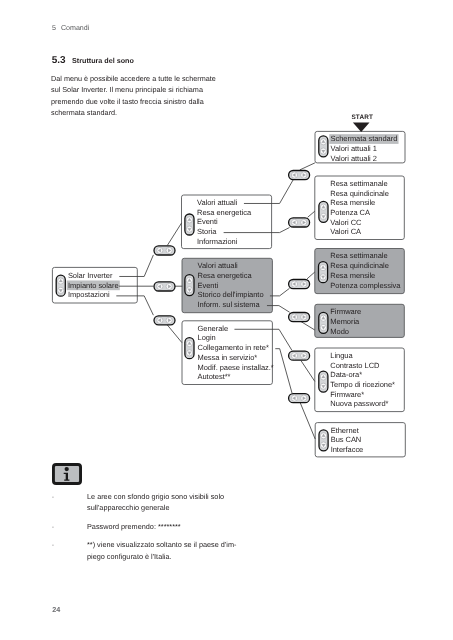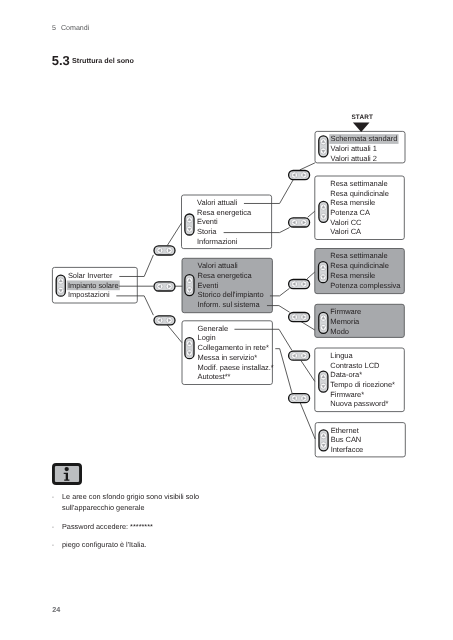--- a/index.html
+++ b/index.html
@@ -1,41 +1,42 @@
 <!DOCTYPE html>
 <html><head>
 <meta charset="utf-8">
 <style>
   html,body{margin:0;padding:0;}
   *{-webkit-font-smoothing:antialiased;text-rendering:geometricPrecision;}
   body{width:453px;height:640px;background:#ffffff;font-family:"Liberation Sans",sans-serif;color:#231f20;overflow:hidden;position:relative;}
   .page{position:absolute;left:0;top:0;width:453px;height:640px;}
   .hdr{position:absolute;left:51.9px;top:25.4px;font-size:7.1px;color:#58595b;line-height:7.1px;}
   .hdr .num{margin-right:5.1px;}
-  .sec-num{position:absolute;left:51.7px;top:56.6px;font-size:13px;font-weight:bold;color:#231f20;line-height:7.2px;}
+  .sec-num{position:absolute;left:51.7px;top:56.6px;font-size:10px;font-weight:bold;color:#231f20;line-height:7.2px;}
   .sec-title{position:absolute;left:72px;top:56.6px;font-size:7.2px;font-weight:bold;color:#231f20;line-height:7.2px;}
   .para{position:absolute;left:51px;top:73.2px;width:168px;font-size:7.25px;line-height:11.15px;color:#231f20;}
   .pagenum{position:absolute;left:52.2px;top:605.8px;font-size:7.2px;font-weight:bold;color:#6d6e71;line-height:7.2px;}
   svg.diagram{position:absolute;left:0;top:0;width:453px;height:640px;}
   svg.info-icon{position:absolute;left:52px;top:463px;}
   .notes{position:absolute;left:51.8px;top:491px;width:250px;}
   .note-row{position:relative;margin-bottom:7.4px;}
   .note-bullet{position:absolute;left:0;top:0;font-size:7.3px;line-height:11.2px;color:#231f20;}
   .note-text{margin-left:10.2px;font-size:7.3px;line-height:11.2px;color:#231f20;}
-  .note-line{white-space:nowrap;}
+  .note-line{white-space:nowrap;margin-left:25px;}
 </style>
 </head>
 <body>
 
 <div class="page">
   <div class="hdr">
     <span class="num">5</span><span>Comandi</span>
   </div>
   <div class="sec-num">5.3</div>
   <div class="sec-title">Struttura del sono</div>
+  <div class="para">Dal menu è possibile accedere a tutte le schermate sul Solar Inverter. Il menu principale si richiama premendo due volte il tasto freccia sinistro dalla schermata standard.</div>
 
   <svg class="diagram" viewBox="0 0 453 640" id="diagram">
       <g>
         <rect x="315" y="131.4" width="90" height="31.5" rx="2.2" ry="2.2" fill="#ffffff" stroke="#58595b" stroke-width="0.9"></rect>
         <rect x="329.3" y="134.20000000000002" width="69.23" height="9.7" fill="#bcbec0"></rect>
         <text x="330.5" y="141.3" font-size="7.5" letter-spacing="-0.04" font-family="&quot;Liberation Sans&quot;,sans-serif" fill="#231f20">Schermata standard</text>
         <text x="330.5" y="151" font-size="7.5" letter-spacing="-0.04" font-family="&quot;Liberation Sans&quot;,sans-serif" fill="#231f20">Valori attuali 1</text>
         <text x="330.5" y="160.70000000000002" font-size="7.5" letter-spacing="-0.04" font-family="&quot;Liberation Sans&quot;,sans-serif" fill="#231f20">Valori attuali 2</text>
       </g>
       <g>
@@ -276,24 +277,25 @@
       <div class="note-row">
         <span class="note-bullet">·</span>
         <div class="note-text">
           <div class="note-line">Le aree con sfondo grigio sono visibili solo</div>
           <div class="note-line">sull'apparecchio generale</div>
         </div>
       </div>
       <div class="note-row">
         <span class="note-bullet">·</span>
         <div class="note-text">
-          <div class="note-line">Password accedere: ********</div>
+          <div class="note-line">Password premendo: ********</div>
         </div>
       </div>
       <div class="note-row">
         <span class="note-bullet">·</span>
         <div class="note-text">
+          <div class="note-line">**) viene visualizzato soltanto se il paese d'im-</div>
           <div class="note-line">piego configurato è l'Italia.</div>
         </div>
       </div>
     </div>
   <div class="pagenum">24</div>
 </div>
 
 </body></html>

